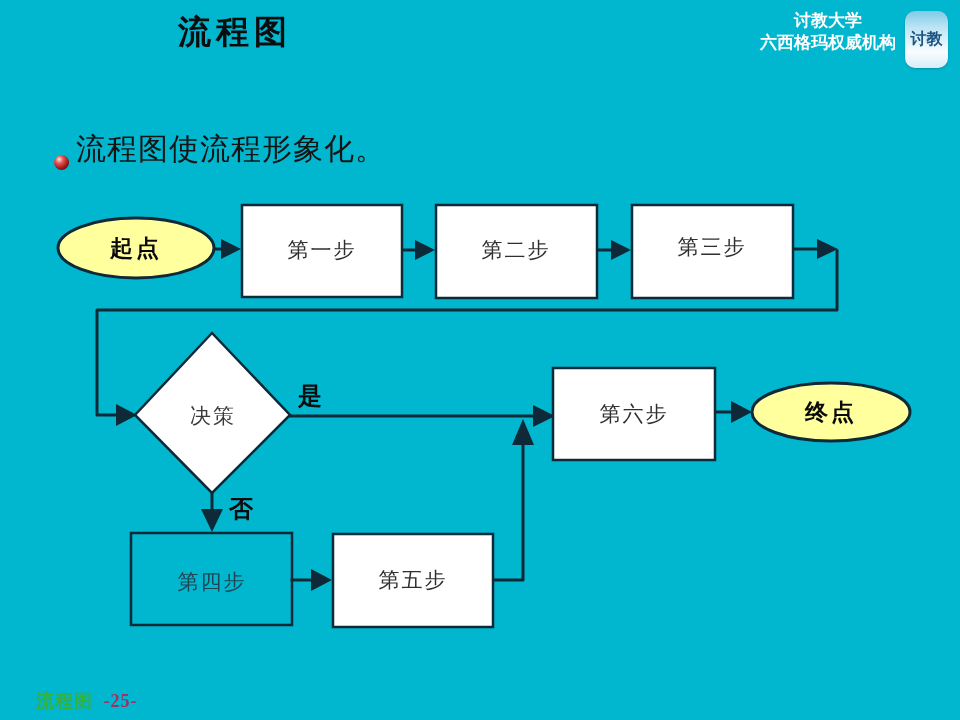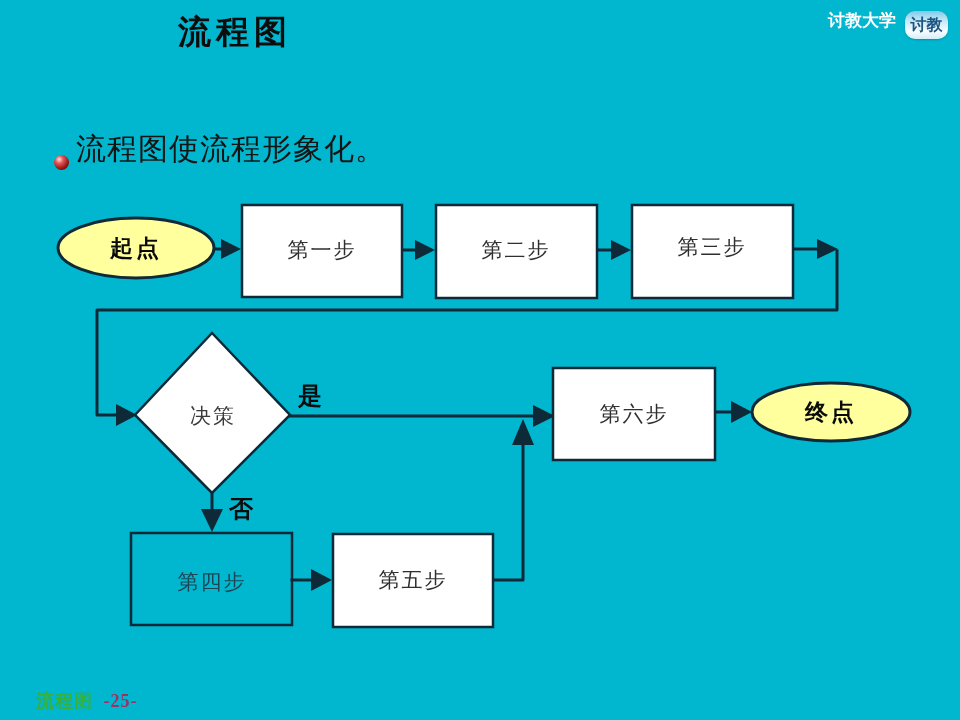--- a/index.html
+++ b/index.html
@@ -18,21 +18,21 @@
   .slide-title{
     position:absolute;left:178px;top:10px;
     font-size:33px;font-weight:bold;color:#0d0d0d;letter-spacing:5px;
   }
   .org-block{
     position:absolute;right:64px;top:10px;text-align:center;
     font-family:"Liberation Sans", sans-serif;font-weight:bold;
     font-size:17px;line-height:1.32;color:var(--header_text);
   }
   .org-logo{
-    position:absolute;right:12px;top:11px;width:43px;height:28px;
+    position:absolute;right:12px;top:11px;width:43px;height:57px;
     border-radius:10px;
     background:linear-gradient(180deg,#7ecbe8 0%,#bfe5f4 30%,#f8fdff 72%,#d6edf8 100%);
     display:flex;align-items:center;justify-content:center;
     font-family:"Liberation Sans", sans-serif;font-weight:bold;
     font-size:16px;color:var(--logo_text);
     box-shadow:0 1px 2px rgba(0,40,60,.25);
   }
   .bullet-row{
     position:absolute;left:54px;top:129px;
     display:flex;align-items:flex-end;gap:7px;
@@ -62,20 +62,21 @@
   .footer .doc{color:var(--footer_name);}
   .footer .page{color:var(--footer_page);margin-left:5px;}
 </style>
 </head>
 <body>
 
 <div class="slide-title">流程图</div>
 
 <div class="org-block">
   <div>讨教大学</div>
+  <div>六西格玛权威机构</div>
 </div>
 <div class="org-logo">
   <span>讨教</span>
 </div>
 
 <div class="bullet-row">
   <span class="bullet-dot"></span>
   <span class="bullet-text">流程图使流程形象化。</span>
 </div>
 

